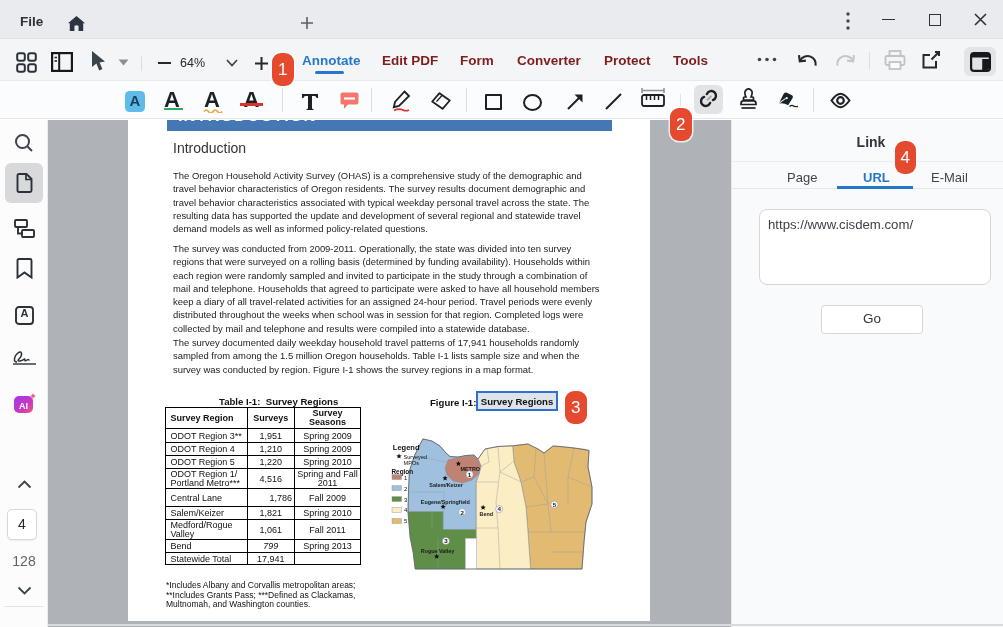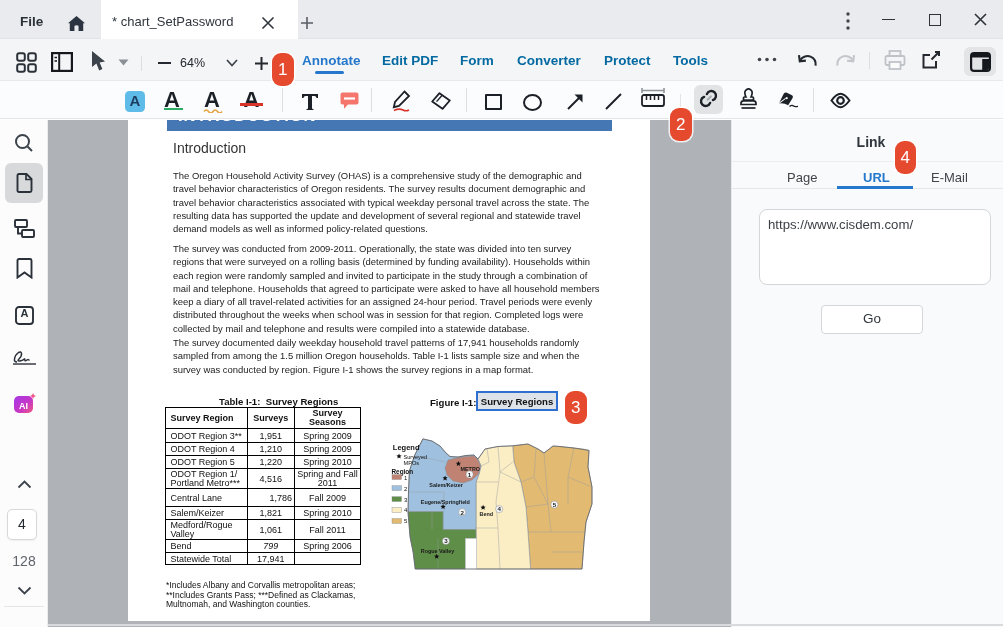--- a/index.html
+++ b/index.html
@@ -7,21 +7,21 @@
   .abs { position:absolute; }
   #app { position:relative; width:1003px; height:627px; background:#fff; }
 
   
   #titlebar { position:absolute; left:0; top:0; width:1003px; height:39px; background:#e9ebee; border-bottom:1px solid #e1e3e6; box-sizing:border-box; }
   #tab { position:absolute; left:101px; top:0; width:197px; height:39px; background:#ffffff; border-radius:0 0 0 0; }
   .badge { position:absolute; z-index:30; background:#e54a2f; color:#fff; border-radius:9px; text-align:center; font-size:17px; width:21.5px; height:33px; line-height:33px; box-shadow:0 0 0 1.5px rgba(255,255,255,0.8); }
 
   
   #row2 { position:absolute; left:0; top:39px; width:1003px; height:42px; background:#f4f5f7; border-bottom:1px solid #e8e9eb; }
-  .menuitem { position:absolute; top:14px; font-size:13.5px; color:#0369a1; font-weight:bold; }
+  .menuitem { position:absolute; top:14px; font-size:13.5px; color:#7f1d1d; font-weight:bold; }
 
   
   #row3 { position:absolute; left:0; top:81px; width:1003px; height:38px; background:#fbfcfd; border-bottom:1px solid #e4e5e7; }
   .vdiv { position:absolute; width:1px; background:#dcdee1; }
 
   
   #content { position:absolute; left:0; top:120px; width:1003px; height:507px; }
   #sidebar { position:absolute; left:0; top:0; width:48px; height:507px; background:#fcfcfd; border-right:1px solid #ececee; }
   #canvas { position:absolute; left:48px; top:0; width:683px; height:507px; background:#afb3b7; }
   #rightpanel { position:absolute; left:731px; top:0; width:272px; height:507px; background:#f9fafb; border-left:1px solid #e8e9eb; }
@@ -40,26 +40,20 @@
 </head>
 <body>
 <div id="app">
 
   <div id="titlebar">
     <div class="abs" style="left:20px;top:14px;font-size:13.5px;font-weight:bold;color:#2b3139;">File</div>
     <svg class="abs" style="left:67px;top:15px;" width="19" height="17" viewBox="0 0 19 17">
       <path d="M9.5 1 L18 8.2 L16.2 8.2 L16.2 16 L11.5 16 L11.5 10.8 Q9.5 9.6 7.5 10.8 L7.5 16 L2.8 16 L2.8 8.2 L1 8.2 Z" fill="#2b3440"></path>
       <path d="M7.9 16 L7.9 11.5 Q9.5 10.5 11.1 11.5 L11.1 16 Z" fill="#e9ebee"></path>
     </svg>
-    <div id="tab">
-      <div class="abs" style="left:11px;top:14px;font-size:13px;color:#30363d;">* chart_SetPassword</div>
-      <svg class="abs" style="left:160px;top:16px;" width="14" height="14" viewBox="0 0 14 14">
-          <path d="M1.5 1.5 L12.5 12.5 M12.5 1.5 L1.5 12.5" stroke="#30363d" stroke-width="1.6"></path>
-        </svg>
-    </div>
     <svg class="abs" style="left:300px;top:16px;" width="14" height="14" viewBox="0 0 14 14">
         <path d="M7 1 L7 13 M1 7 L13 7" stroke="#5a5f66" stroke-width="1.6"></path>
       </svg>
 
     <svg class="abs" style="left:845px;top:11px;" width="6" height="20" viewBox="0 0 6 20">
       <circle cx="3" cy="3" r="1.7" fill="#41454b"></circle>
         <circle cx="3" cy="10" r="1.7" fill="#41454b"></circle>
         <circle cx="3" cy="17" r="1.7" fill="#41454b"></circle>
     </svg>
     <div class="abs" style="left:882px;top:18.5px;width:13px;height:1.8px;background:#2e3338;"></div>
@@ -340,21 +334,21 @@
                   <td style="text-align:center;">Spring 2010</td>
                 </tr>
             <tr style="height:20px;">
                   <td style="line-height:9px;">Medford/Rogue<br>Valley</td>
                   <td style="text-align:center;">1,061</td>
                   <td style="text-align:center;">Fall 2011</td>
                 </tr>
             <tr style="height:13px;">
                   <td>Bend</td>
                   <td style="text-align:center;font-style:italic;">799</td>
-                  <td style="text-align:center;">Spring 2006</td>
+                  <td style="text-align:center;">Spring 2013</td>
                 </tr>
             <tr style="height:12px;">
                   <td>Statewide Total</td>
                   <td style="text-align:center;">17,941</td>
                   <td></td>
                 </tr>
           </tbody>
             </table>
         </div>
         <div class="abs" style="left:38px;top:461px;font-size:8.5px;line-height:9.7px;color:#111;white-space:nowrap;">*Includes Albany and Corvallis metropolitan areas;<br>**Includes Grants Pass; ***Defined as Clackamas,<br>Multnomah, and Washington counties.</div>

